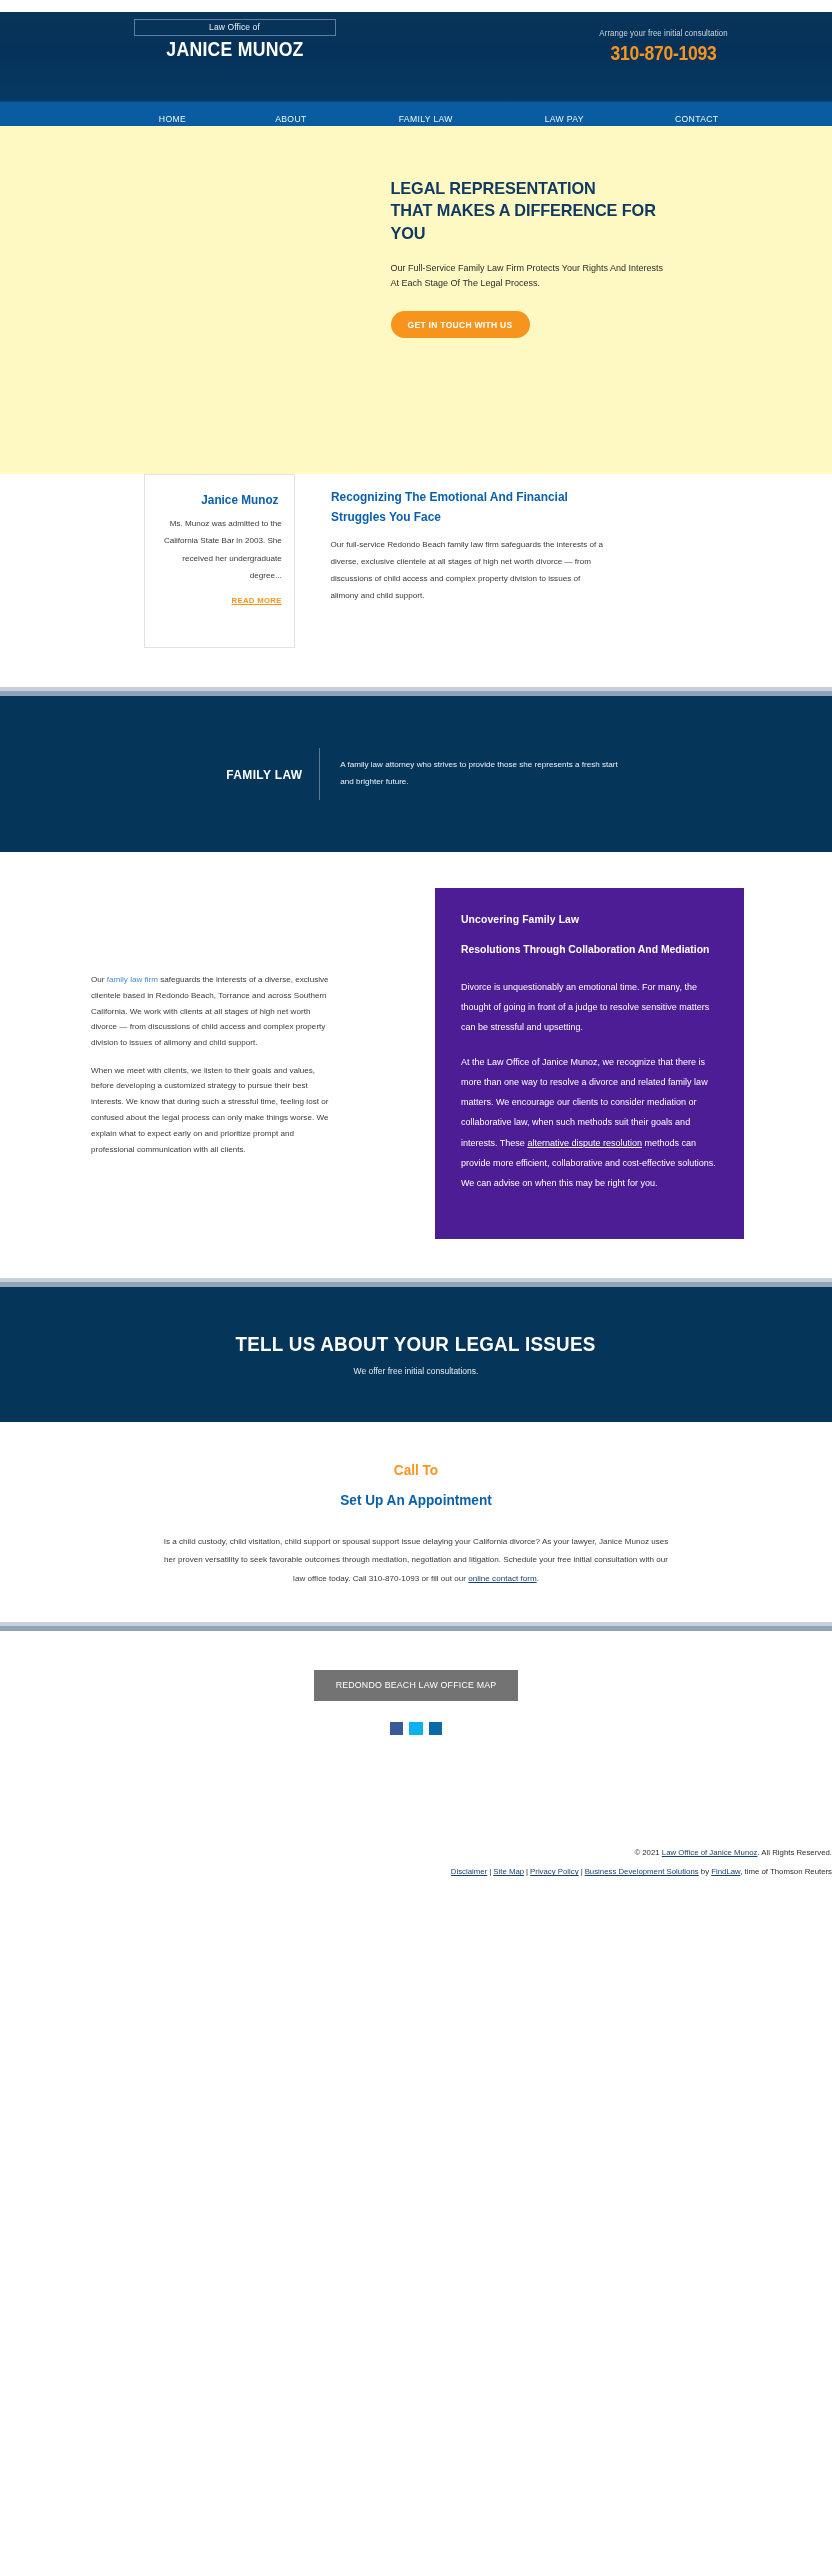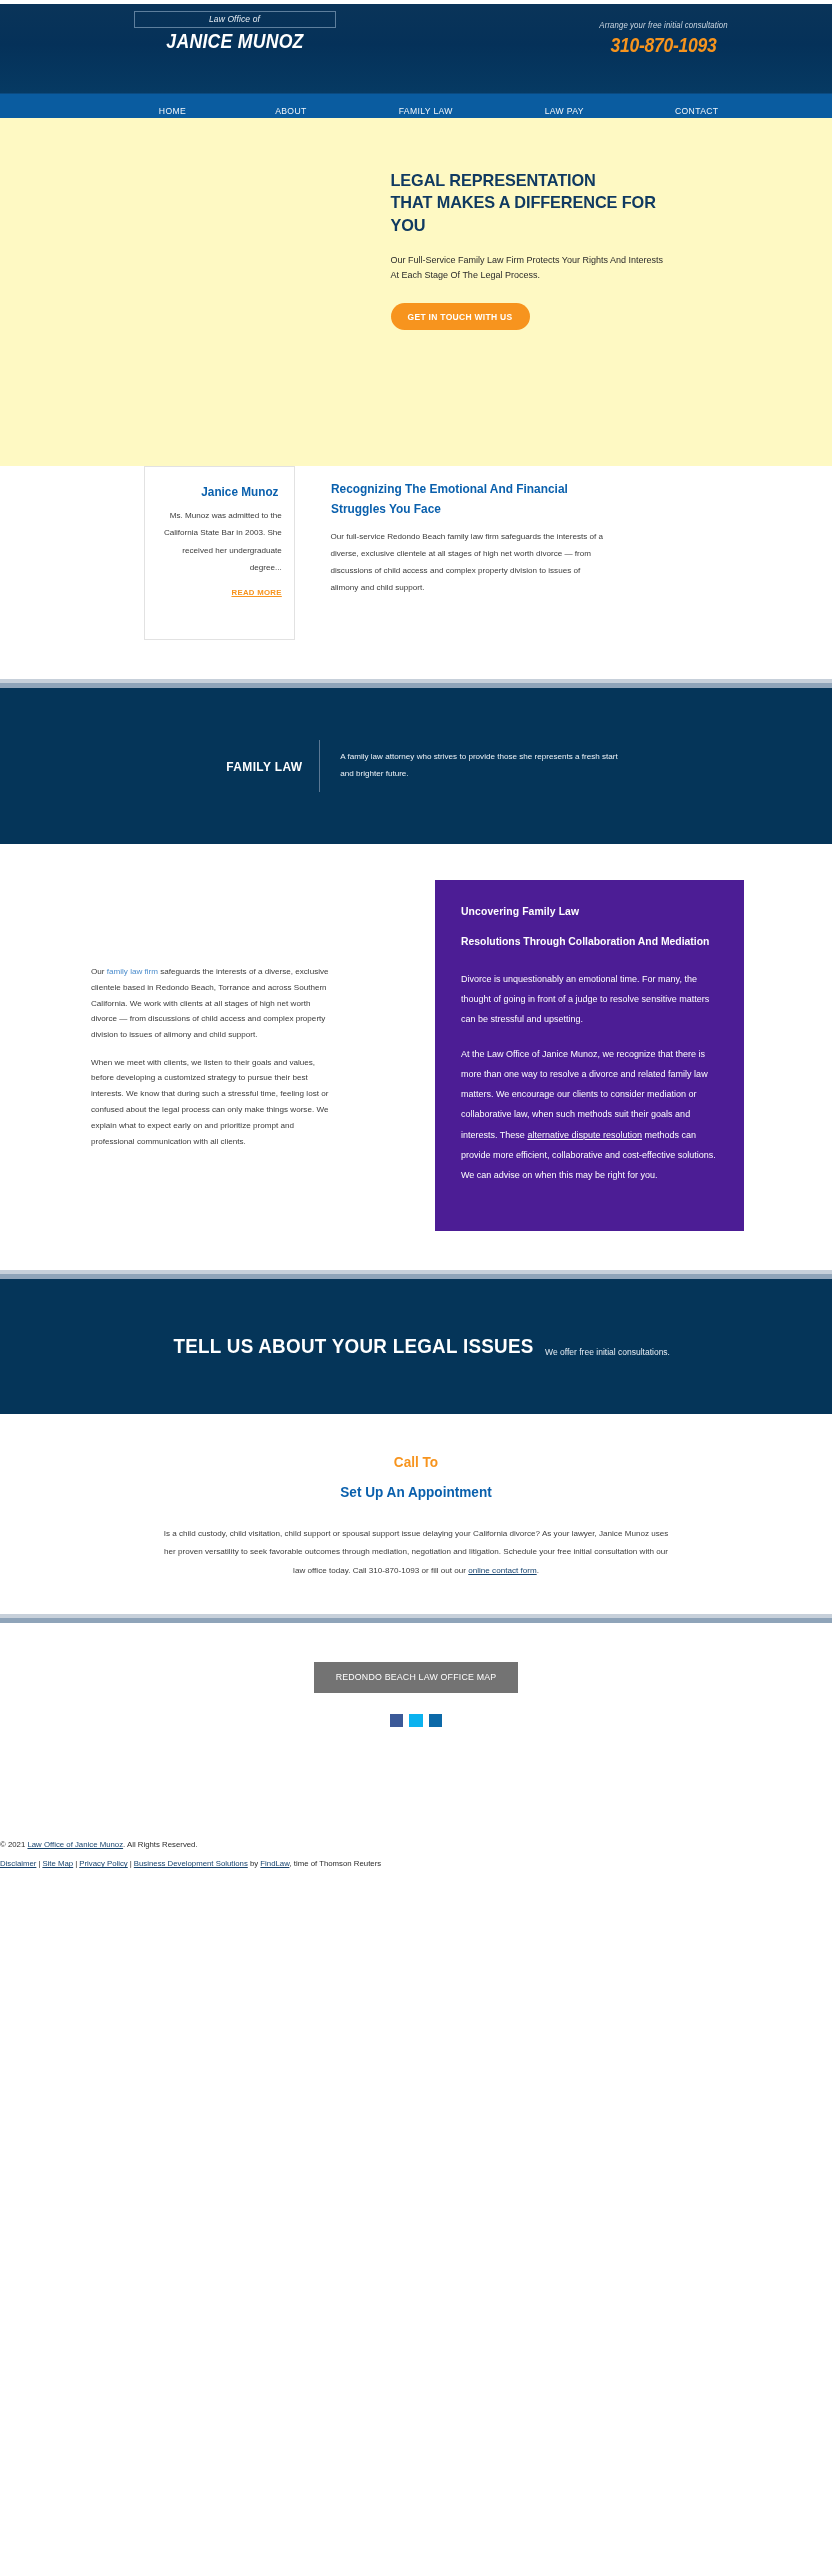--- a/index.html
+++ b/index.html
@@ -14,24 +14,23 @@
 
   
   .site-header {
     position: relative;
     width: 832px;
     height: 89px;
     background: linear-gradient(180deg, #0a3459 0%, #053159 45%, #063a63 100%);
   }
   .header-inner {
     width: 689px;
-    margin: 4px auto;
+    margin: 12px auto;
     position: relative;
     height: 89px;
-    font-style: italic;
   }
   .brand {
     position: absolute;
     left: 62px;
     top: 6.5px;
     width: 202px;
     text-align: center;
   }
   .brand-eyebrow-box {
     border: 0.7px solid #5e7f9d;
@@ -293,21 +292,21 @@
     text-decoration: underline;
     cursor: pointer;
   }
 
   
   .cta-band {
     width: 832px;
     height: 135px;
     background: #053559;
     display: flex;
-    flex-direction: row;
+    flex-direction: column;
     align-items: center;
     justify-content: center;
   }
   .cta-title {
     color: #ffffff;
     font-size: 20px;
     font-weight: bold;
     letter-spacing: 0.3px;
     font-family: "Liberation Sans Narrow", "Liberation Sans", sans-serif;
     transform: scaleX(0.94);
@@ -370,21 +369,21 @@
     justify-content: center;
     gap: 5.9px;
   }
   .social-icon {
     width: 13.7px; height: 13.7px;
     display: block;
     cursor: pointer;
   }
 
   
-  .site-footer { width: 832px; background: #fff; padding: 22px 0 26px 0; text-align: left; }
+  .site-footer { width: 832px; background: #fff; padding: 22px 0 26px 0; text-align: right; }
   .footer-copy {
     color: #2c2c2c;
     font-size: 7.8px;
     font-family: "Liberation Sans Narrow", "Liberation Sans", sans-serif;
     margin-bottom: 10.4px;
   }
   .footer-links {
     color: #2c2c2c;
     font-size: 7.8px;
     font-family: "Liberation Sans Narrow", "Liberation Sans", sans-serif;

